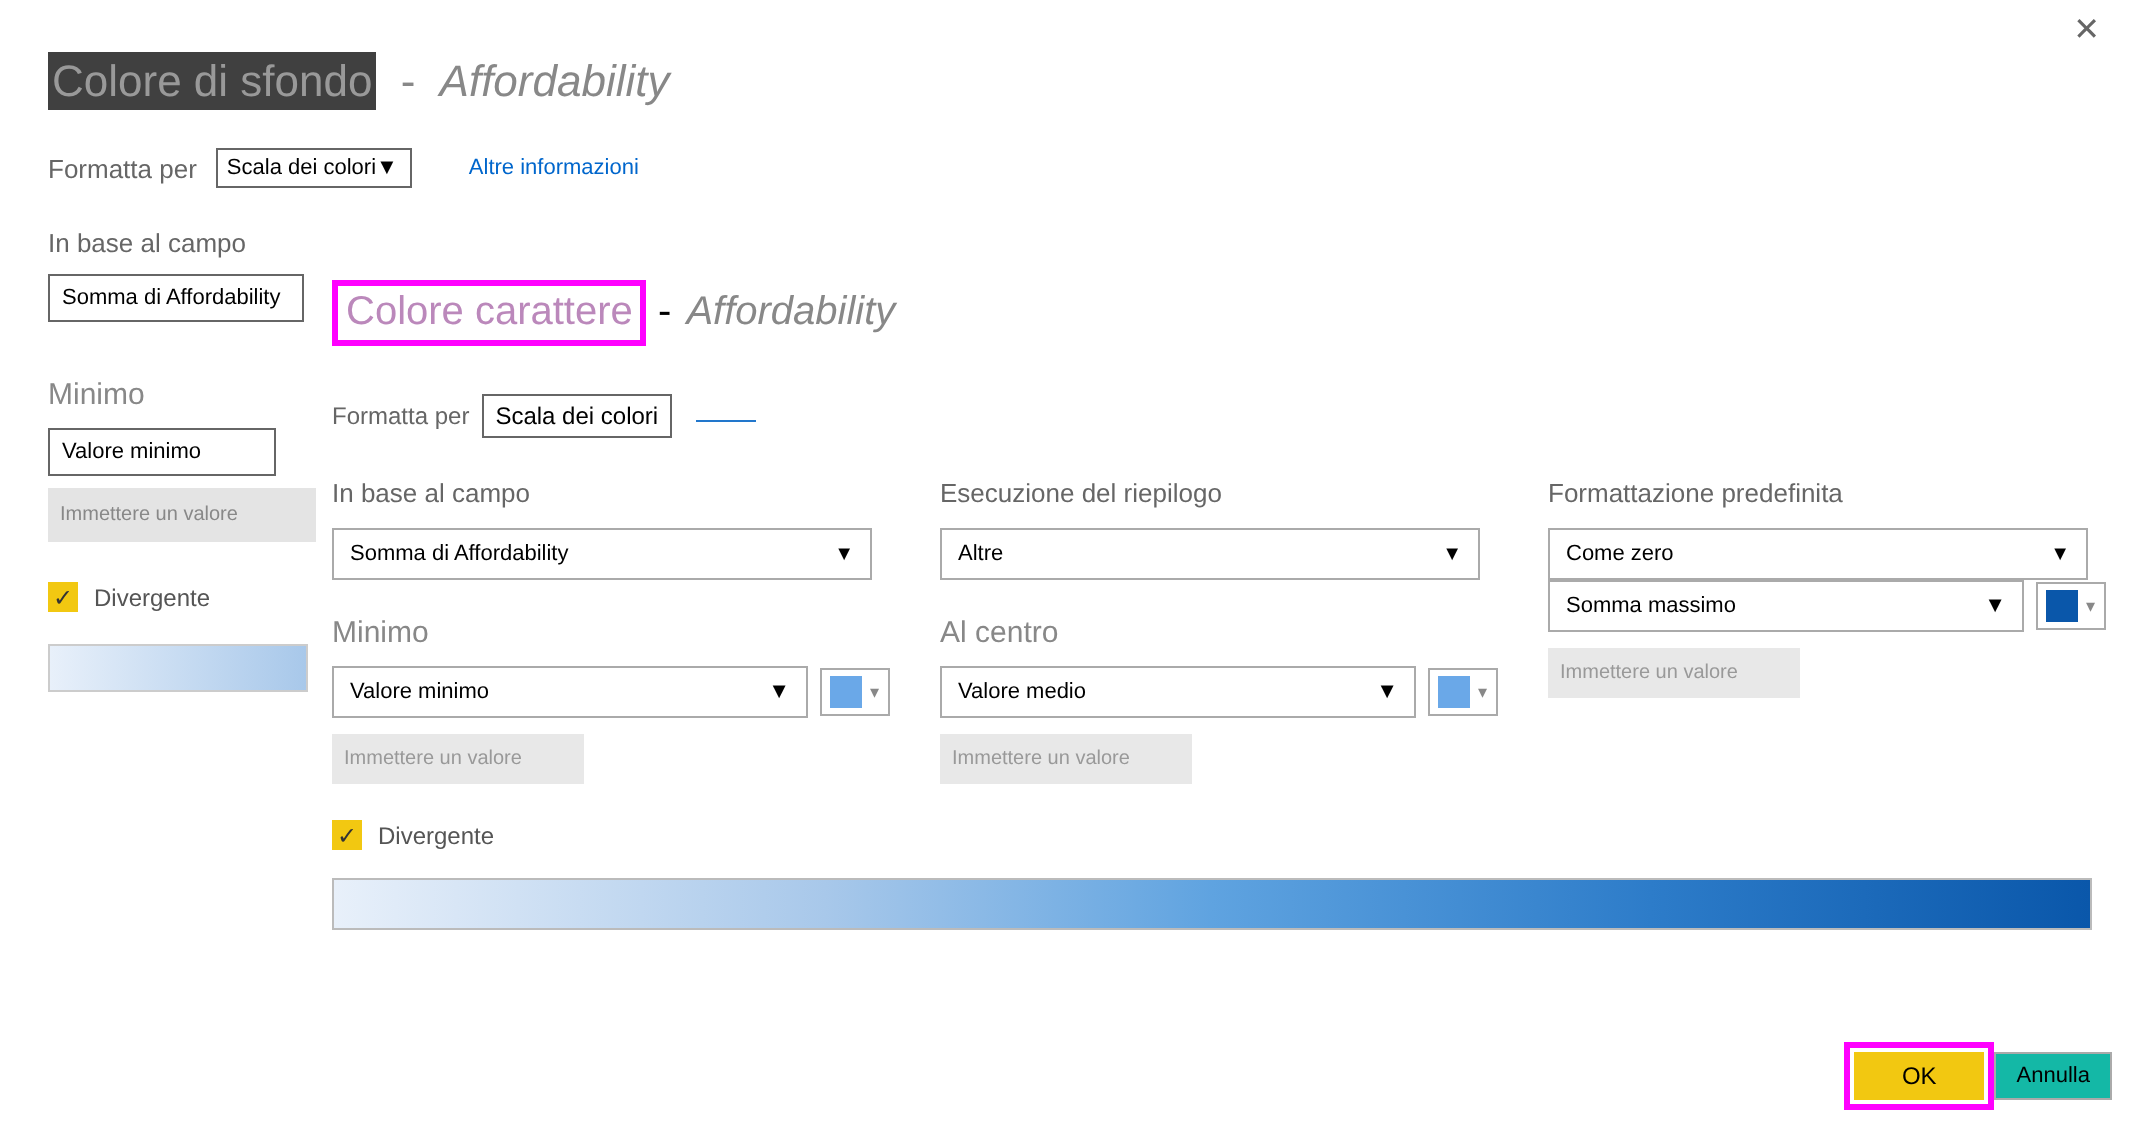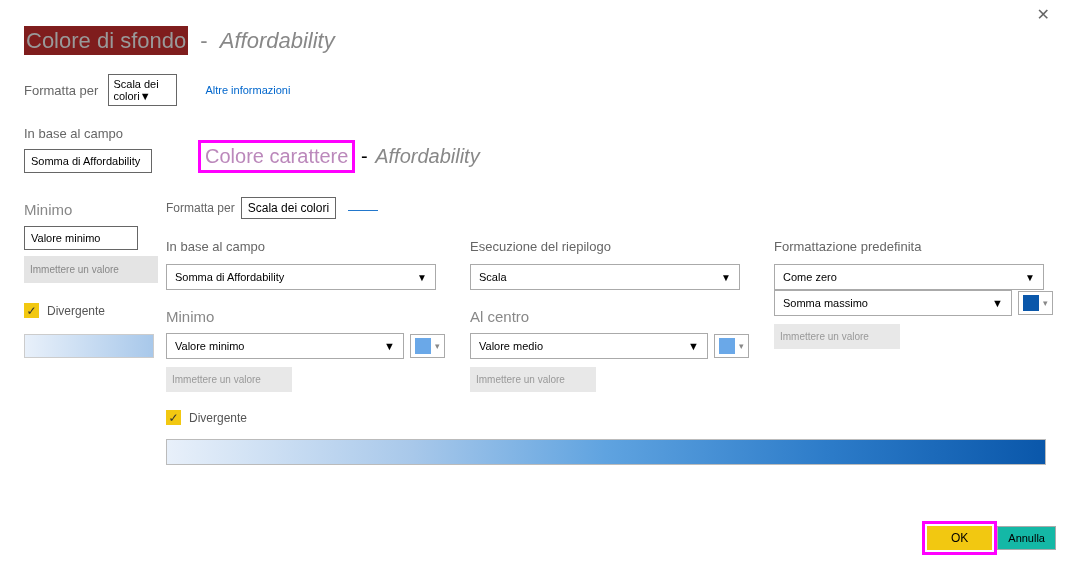--- a/index.html
+++ b/index.html
@@ -3,41 +3,41 @@
 <meta charset="utf-8">
 <style>
 * { box-sizing: border-box; margin: 0; padding: 0; }
 body { font-family: "Segoe UI", Arial, sans-serif; background: #fff; width: 1068px; height: 562px; position: relative; overflow: hidden; }
 
 .close-btn { position: absolute; top: 5px; right: 18px; font-size: 16px; color: #666; cursor: pointer; }
 
 
 .back-dialog { position: absolute; top: 28px; left: 24px; width: 1030px; }
 .back-title { font-size: 22px; font-weight: 300; color: #888; }
-.back-title .hl { background: #7f1d1d; color: #999; padding: 2px 2px; font-weight: 300; }
+.back-title .hl { background: #404040; color: #999; padding: 2px 2px; font-weight: 300; }
 .back-title .sep { color: #888; padding: 0 6px; }
 .back-title .it { font-style: italic; color: #888; }
 .back-row { margin-top: 20px; display: flex; align-items: center; gap: 10px; }
 .back-label { font-size: 13px; color: #666; }
-.back-select { border: 1px solid #666; font-size: 11px; padding: 3px 4px; width: 69px; }
+.back-select { border: 1px solid #666; font-size: 11px; padding: 3px 4px; width: 98px; }
 .back-link { color: #0066cc; font-size: 11px; margin-left: 18px; }
 .back-sec-label { font-size: 13px; color: #666; margin-top: 20px; }
 .back-field-sel { border: 1px solid #666; font-size: 11px; padding: 5px 6px; width: 128px; margin-top: 8px; }
 .back-min-label { font-size: 15px; color: #888; margin-top: 28px; }
 .back-min-sel { border: 1px solid #666; font-size: 11px; padding: 5px 6px; width: 114px; margin-top: 8px; }
 .back-min-inp { background: #e4e4e4; font-size: 10px; padding: 8px 6px; width: 134px; margin-top: 6px; color: #888; }
 .back-check-row { margin-top: 20px; display: flex; align-items: center; gap: 8px; }
 .back-check { width: 15px; height: 15px; background: #f2c811; display: flex; align-items: center; justify-content: center; font-size: 12px; color: #333; }
 .back-check-label { font-size: 12px; color: #555; }
 .back-gradient { width: 130px; height: 24px; background: linear-gradient(to right, #e8f0fa, #a8c8ea); margin-top: 16px; border: 1px solid #ccc; }
 
 
 .front-dialog { position: absolute; top: 140px; left: 166px; width: 900px; height: 420px; background: #fff; }
 .front-title { font-size: 20px; font-weight: 300; }
-.front-title .hl-box { border: 3px solid #ff00ff; padding: 2px 4px; color: #b8b; font-weight: 300; display: inline-block; margin-left: 32px; }
+.front-title .hl-box { border: 3px solid #ff00ff; padding: 2px 4px; color: #b8b; font-weight: 300; display: inline-block; }
 .front-title .it { font-style: italic; color: #888; margin-left: 2px; }
 .front-fmt-row { margin-top: 24px; display: flex; align-items: center; gap: 6px; }
 .front-fmt-label { font-size: 12px; color: #666; }
 .front-fmt-sel { border: 1px solid #666; font-size: 12px; padding: 3px 6px; }
 .front-fmt-line { width: 30px; border-bottom: 1px solid #2277cc; margin-left: 6px; margin-top: 4px; }
 
 .front-grid { display: grid; grid-template-columns: 290px 290px 290px; gap: 14px; margin-top: 20px; }
 .fcol-label { font-size: 13px; color: #666; margin-bottom: 10px; }
 .fcol-select { border: 1px solid #aaa; font-size: 11px; padding: 6px 8px; width: 270px; display: flex; justify-content: space-between; align-items: center; }
 .fcol-select .arrow { font-size: 10px; }
@@ -115,21 +115,21 @@
           <div class="color-swatch" style="background:#6aa8e8"></div>
           <span class="color-drop">▾</span>
         </div>
       </div>
       <div class="fcol-input">Immettere un valore</div>
     </div>
 
     <div>
       <div class="fcol-label">Esecuzione del riepilogo</div>
       <div class="fcol-select">
-        <span>Scala</span>
+        <span>Altre</span>
           <span class="arrow">▼</span>
       </div>
       <div class="fcol-sec-label">Al centro</div>
       <div class="fcol-row2">
         <div class="fcol-select2">
           <span>Valore medio</span>
             <span class="arrow">▼</span>
         </div>
         <div class="color-picker">
           <div class="color-swatch" style="background:#6aa8e8"></div>

